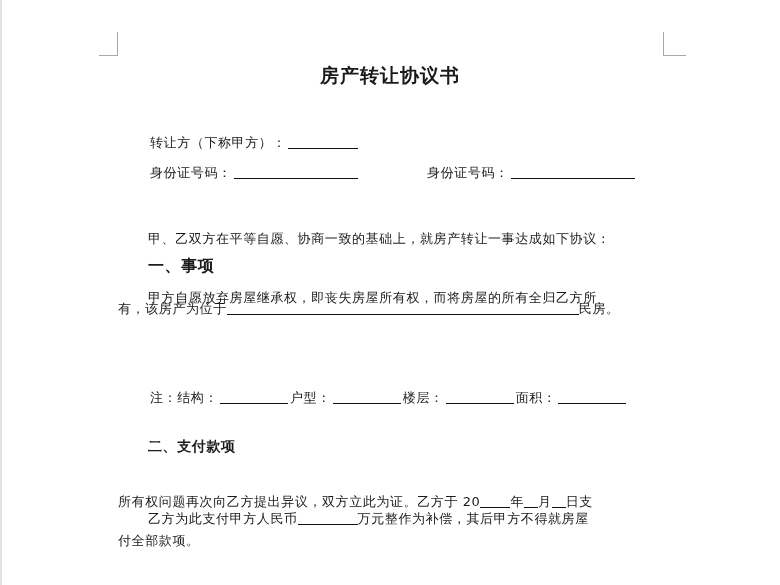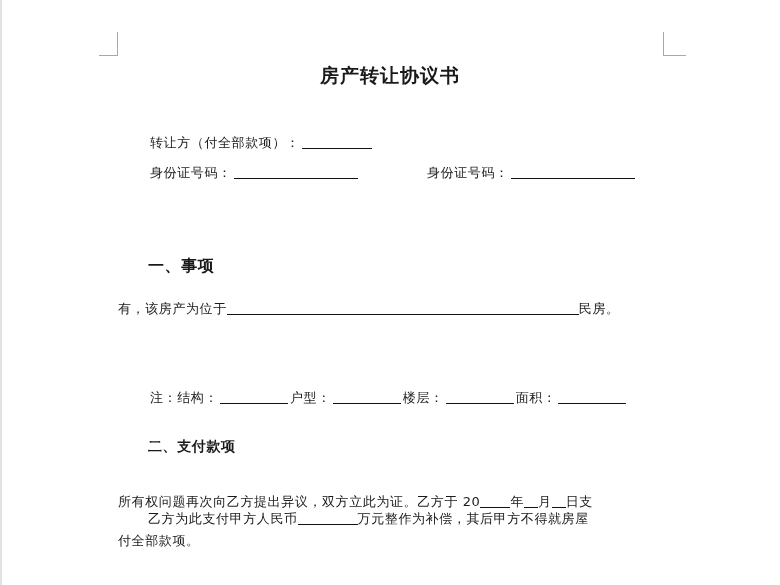--- a/index.html
+++ b/index.html
@@ -38,31 +38,33 @@
 <body>
 
 <div class="page-edge"></div>
 <div class="crop-mark crop-tl"></div>
 <div class="crop-mark crop-tr"></div>
 
 <div class="doc">
   <div class="title">房产转让协议书</div>
 
   <div class="line" style="left:150px; top:133px;">
-    <span>转让方（付全部款项）：</span><span class="blank" style="width:70px;"></span>
+    <span>转让方（下称甲方）：</span><span class="blank" style="width:70px;"></span>
   </div>
   <div class="line" style="left:150px; top:163px;">
     <span>身份证号码：</span><span class="blank" style="width:124px;"></span>
   </div>
   <div class="line" style="left:427px; top:163px;">
     <span>身份证号码：</span><span class="blank" style="width:124px;"></span>
   </div>
 
+  <div class="line" style="left:148px; top:229px;">甲、乙双方在平等自愿、协商一致的基础上，就房产转让一事达成如下协议：</div>
 
   <div class="line bold" style="left:148px; top:256px; font-size:16px;">一、事项</div>
+  <div class="line" style="left:148px; top:288px;">甲方自愿放弃房屋继承权，即丧失房屋所有权，而将房屋的所有全归乙方所</div>
   <div class="line" style="left:118px; top:299px;">
     <span>有，该房产为位于</span><span class="blank" style="width:352px; margin:0;"></span><span>民房。</span>
   </div>
 
   <div class="line" style="left:150px; top:377px;margin-top:11px;">
     <span>注：</span><span>结构：</span><span class="blank" style="width:68px;"></span><span>户型：</span><span class="blank" style="width:68px;"></span><span>楼层：</span><span class="blank" style="width:68px;"></span><span>面积：</span><span class="blank" style="width:68px;"></span>
   </div>
 
   <div class="line bold" style="left:148px; top:437px; font-size:14px;font-family:Liberation Serif, serif;">二、支付款项</div>
   <div class="line" style="left:148px; top:468px;margin-top:41px;">

